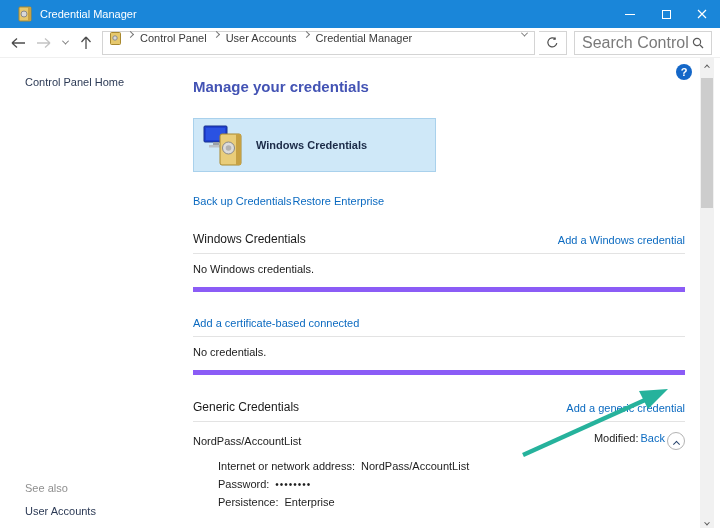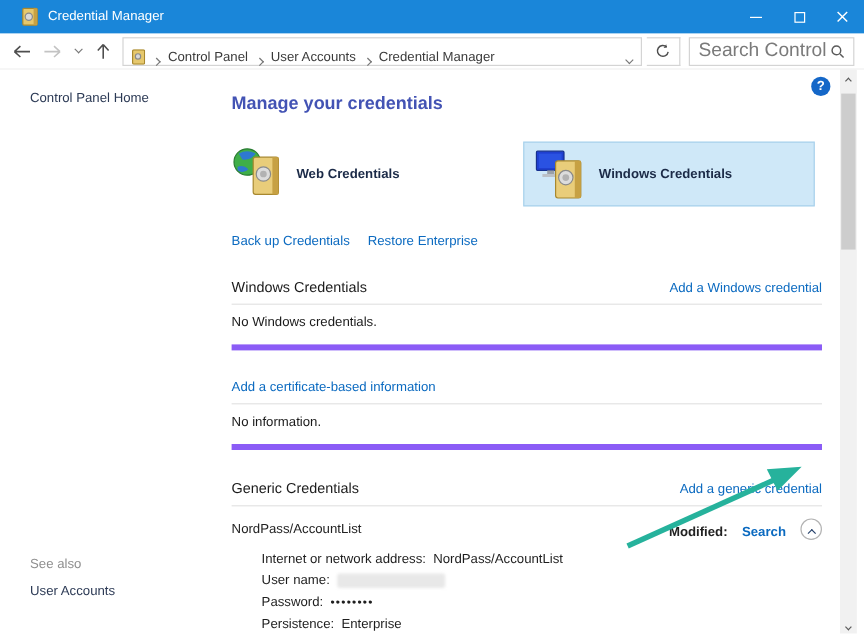--- a/index.html
+++ b/index.html
@@ -17,55 +17,55 @@
   .max-glyph { width:9px; height:9px; border:1px solid #fff; }
 
   
   .toolbar { height:30px; display:flex; align-items:center; padding:0 8px 0 6px; gap:2px; background:#fff; border-bottom:1px solid #f0f0f0; }
   .nav-btn { width:24px; height:24px; display:flex; align-items:center; justify-content:center; flex:0 0 auto; }
   .nav-btn.small { width:14px; }
   .chev { width:5px; height:5px; border-right:1px solid #777; border-bottom:1px solid #777; display:inline-block; }
   .chev.down { transform:rotate(45deg) translate(-1px,-1px); }
   .chev.right { transform:rotate(-45deg); }
   .chev.up { transform:rotate(-135deg) translate(-1px,-1px); }
-  .address { flex:1; height:24px; border:1px solid #d4d4d4; display:flex; align-items:flex-end; padding:0 7px; gap:7px; margin:0 2px; }
+  .address { flex:1; height:24px; border:1px solid #d4d4d4; display:flex; align-items:flex-start; padding:0 7px; gap:7px; margin:0 2px; }
   .crumb { font-size:11px; color:#3a3a3a; white-space:nowrap; }
   .addr-chev { margin-left:auto; }
   .refresh-btn { width:28px; height:24px; border:1px solid #d4d4d4; border-left:none; display:flex; align-items:center; justify-content:center; margin-right:5px; }
   .searchbox { width:138px; height:24px; border:1px solid #d4d4d4; display:flex; align-items:center; padding:0 7px; }
   .searchbox input { border:none; outline:none; flex:1; min-width:0; font-family:"Liberation Sans",sans-serif; font-size:16px; color:#444; }
   .searchbox input::placeholder { color:#7a7a7a; }
 
   
   .main { display:flex; height:474px; position:relative; }
   .sidebar { width:193px; flex:0 0 auto; position:relative; padding-top:18px; }
   .side-link { margin-left:25px; font-size:11px; color:#2c3a55; }
-  .sidebar-bottom { position:absolute; left:25px; top:406px; }
+  .sidebar-bottom { position:absolute; left:25px; top:424px; }
   .see-also { font-size:11px; color:#8f8f8f; margin-bottom:11px; }
 
   .content { width:492px; padding-top:20px; }
   .page-title { font-size:15px; font-weight:700; color:#4353b4; }
   .subtitle { font-size:11px; color:#1e1e1e; margin-top:9px; }
 
   .tabs { display:flex; margin-top:23px; }
   .tab { width:243px; height:54px; display:flex; align-items:center; gap:9px; border:1px solid transparent; }
   .tab.selected { background:#cfe8f8; border:1px solid #a9d1ec; padding-left:9px; }
   .tab-label { font-size:11px; font-weight:bold; color:#1b2a47; }
   .cred-icon { width:44px; height:46px; flex:0 0 auto; }
 
-  .links-row { margin-top:23px; display:flex; gap:15px;text-align:right; }
+  .links-row { margin-top:23px; display:flex; gap:1px;text-align:right; }
   a.lnk { font-size:11px; color:#0b6ac0; text-decoration:none; cursor:pointer; }
 
   .section-header { display:flex; justify-content:space-between; align-items:flex-end; margin-top:25px; padding-bottom:7px; border-bottom:1px solid #e3e3e3; }
   .section-title { font-size:12px; color:#1a1a1a; }
   .empty-row { font-size:11px; color:#1a1a1a; padding:9px 0 12px; border-bottom:5px solid #8b5cf6; }
 
   .cred-header { display:flex; justify-content:space-between; align-items:center; padding:10px 0 4px; }
   .cred-name { font-size:11px; color:#222; }
-  .cred-right { display:flex; align-items:flex-end; gap:12px;font-weight:bold; }
+  .cred-right { display:flex; align-items:flex-start; gap:2px; }
   .mod-label { font-size:11px; color:#222; }
   .mod-value { font-size:11px; color:#0b6ac0; }
   .chev-btn { width:18px; height:18px; border:1px solid #b3b3b3; border-radius:50%; background:#fff; display:flex; align-items:center; justify-content:center; }
   .chev-btn .chev { border-color:#27426b; }
   .chev-btn .chev.up { transform:rotate(-135deg) translate(-2px,-2px); }
 
   .details { margin-left:25px; margin-top:4px; }
   .detail-row { display:flex; align-items:center; gap:6px; margin-top:6px; font-size:11px; color:#1e1e1e; }
   .redacted { width:90px; height:12px; background:#e8e8e8; border-radius:2px; filter:blur(1.2px); }
   .pw-mask { letter-spacing:1px; font-size:10px; color:#1e1e1e; }
@@ -167,33 +167,20 @@
       <div class="sidebar-bottom">
         <div class="see-also">See also</div>
         <div class="side-link" style="margin-left:0">User Accounts</div>
       </div>
     </div>
 
     <div class="content">
       <div class="page-title">Manage your credentials</div>
 
       <div class="tabs">
-        <div class="tab">
-          <svg class="cred-icon" viewBox="0 0 44 46">
-            <circle cx="12" cy="13" r="11" fill="#3fae49"></circle>
-            <path d="M5 6 Q12 2 19 6 Q15 12 8 11 Z" fill="#2e79d0"></path>
-            <path d="M4 17 Q9 15 13 19 Q9 23 4 20 Z" fill="#2e79d0"></path>
-            <circle cx="12" cy="13" r="11" fill="none" stroke="#2a7c33"></circle>
-            <rect x="17" y="9" width="21" height="31" rx="2" fill="#e9cd7a" stroke="#a8882f"></rect>
-            <rect x="33" y="9" width="5" height="31" fill="#c7a143"></rect>
-            <circle cx="25.5" cy="23" r="6" fill="#dcdcdc" stroke="#8a8a8a"></circle>
-            <circle cx="25.5" cy="23" r="2.8" fill="#b2b2b2"></circle>
-          </svg>
-          <span class="tab-label">Web Credentials</span>
-        </div>
         <div class="tab selected">
           <svg class="cred-icon" viewBox="0 0 44 46">
             <rect x="1" y="4" width="23" height="16" rx="1" fill="#1f3fd0" stroke="#16308f"></rect>
             <rect x="3" y="6" width="19" height="12" fill="#2a52e2"></rect>
             <rect x="10" y="20" width="6" height="3" fill="#9aa0a8"></rect>
             <rect x="6" y="23" width="14" height="2.5" fill="#bcc1c7"></rect>
             <rect x="17" y="12" width="21" height="31" rx="2" fill="#e9cd7a" stroke="#a8882f"></rect>
             <rect x="33" y="12" width="5" height="31" fill="#c7a143"></rect>
             <circle cx="25.5" cy="26" r="6" fill="#dcdcdc" stroke="#8a8a8a"></circle>
             <circle cx="25.5" cy="26" r="2.8" fill="#b2b2b2"></circle>
@@ -207,50 +194,46 @@
         <a class="lnk">Restore Enterprise</a>
       </div>
 
       <div class="section-header">
         <span class="section-title">Windows Credentials</span>
         <a class="lnk">Add a Windows credential</a>
       </div>
       <div class="empty-row">No Windows credentials.</div>
 
       <div class="section-header">
-        <a class="lnk">Add a certificate-based information</a>
-      </div>
-      <div class="empty-row">No information.</div>
+        <a class="lnk">Add a certificate-based connected</a>
+      </div>
+      <div class="empty-row">No credentials.</div>
 
       <div class="section-header">
         <span class="section-title">Generic Credentials</span>
         <a class="lnk">Add a generic credential</a>
       </div>
 
       <div class="cred-header">
         <span class="cred-name">NordPass/AccountList</span>
         <span class="cred-right">
           <span class="mod-label">Modified:</span>
-          <span class="mod-value">Search</span>
+          <span class="mod-value">Back</span>
           <span class="chev-btn">
               <span class="chev up"></span>
             </span>
         </span>
       </div>
 
       <div class="details">
         <div class="detail-row">
           <span>Internet or network address:</span>
           <span>NordPass/AccountList</span>
         </div>
         <div class="detail-row">
-          <span>User name:</span>
-          <span class="redacted"></span>
-        </div>
-        <div class="detail-row">
           <span>Password:</span>
           <span class="pw-mask">••••••••</span>
         </div>
         <div class="detail-row">
           <span>Persistence:</span>
           <span>Enterprise</span>
         </div>
 
       </div>
 

